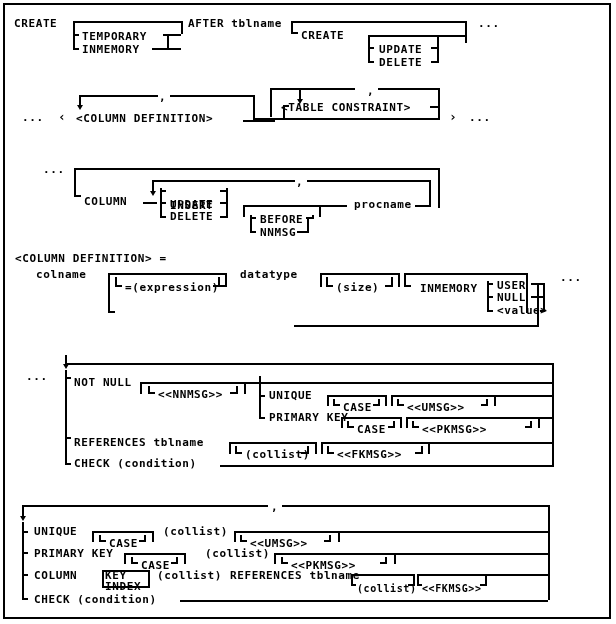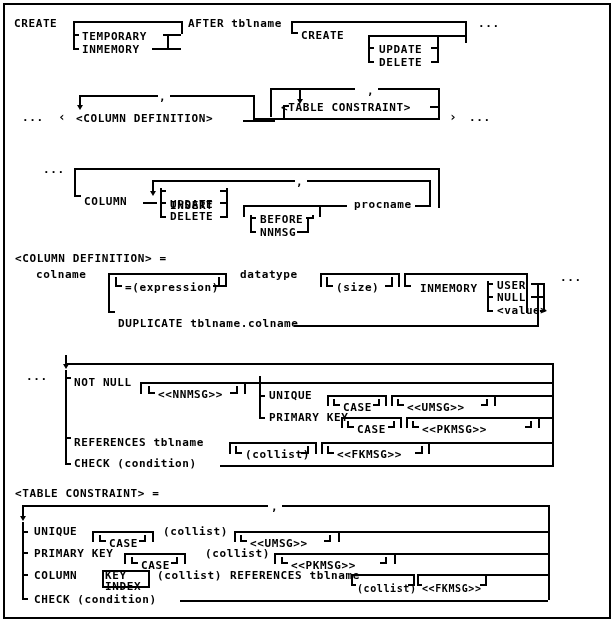--- a/index.html
+++ b/index.html
@@ -175,21 +175,20 @@
   <div class="h" style="left:108px;top:273px;width:119px;"></div>
   <div class="v" style="left:108px;top:273px;height:40px;"></div>
   <div class="v" style="left:225px;top:273px;height:14px;"></div>
   <div class="h" style="left:115px;top:285px;width:7px;"></div>
   <div class="v" style="left:115px;top:277px;height:9px;"></div>
   <div class="t" style="left:125px;top:282px;">=(expression)</div>
   <div class="h" style="left:213px;top:285px;width:12px;"></div>
   <div class="v" style="left:218px;top:277px;height:9px;"></div>
 
   <div class="h" style="left:108px;top:311px;width:7px;"></div>
-  <div class="t" style="left:118px;top:318px;">DUPLICATE tblname.colname</div>
   <div class="h" style="left:294px;top:325px;width:245px;"></div>
   <div class="v" style="left:537px;top:285px;height:42px;"></div>
 
   <div class="t" style="left:240px;top:269px;">datatype</div>
 
   <div class="h" style="left:320px;top:273px;width:80px;"></div>
   <div class="v" style="left:320px;top:273px;height:14px;"></div>
   <div class="v" style="left:398px;top:273px;height:14px;"></div>
   <div class="h" style="left:326px;top:285px;width:7px;"></div>
   <div class="v" style="left:326px;top:277px;height:9px;"></div>
@@ -301,21 +300,20 @@
   <div class="h" style="left:327px;top:452px;width:7px;"></div>
   <div class="v" style="left:327px;top:446px;height:7px;"></div>
   <div class="t" style="left:337px;top:449px;">&lt;&lt;FKMSG&gt;&gt;</div>
   <div class="h" style="left:415px;top:452px;width:8px;"></div>
   <div class="v" style="left:421px;top:446px;height:7px;"></div>
   <div class="h" style="left:430px;top:442px;width:122px;"></div>
 
   <div class="t" style="left:74px;top:458px;">CHECK (condition)</div>
   <div class="h" style="left:220px;top:465px;width:332px;"></div>
 
-  <div class="t" style="left:15px;top:488px;">&lt;TABLE CONSTRAINT&gt; =</div>
 
   <div class="h" style="left:22px;top:505px;width:246px;"></div>
   <div class="t" style="left:271px;top:502px;">,</div>
   <div class="h" style="left:282px;top:505px;width:268px;"></div>
   <div class="v" style="left:22px;top:505px;height:13px;"></div>
   <div class="arw" style="left:20px;top:516px;"></div>
   <div class="v" style="left:548px;top:505px;height:95px;"></div>
 
   <div class="v" style="left:22px;top:522px;height:78px;"></div>
   <div class="h" style="left:22px;top:531px;width:6px;"></div>

